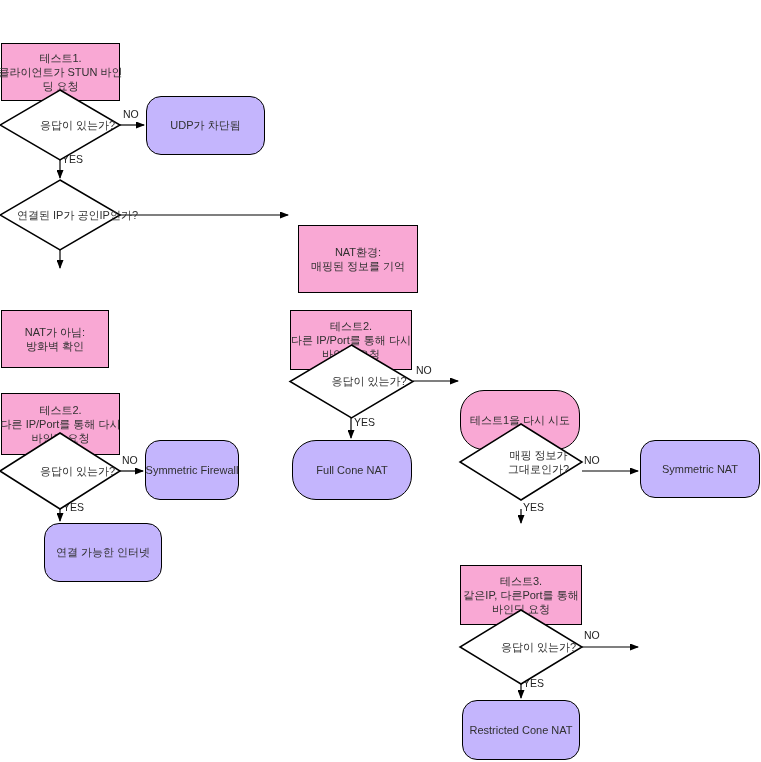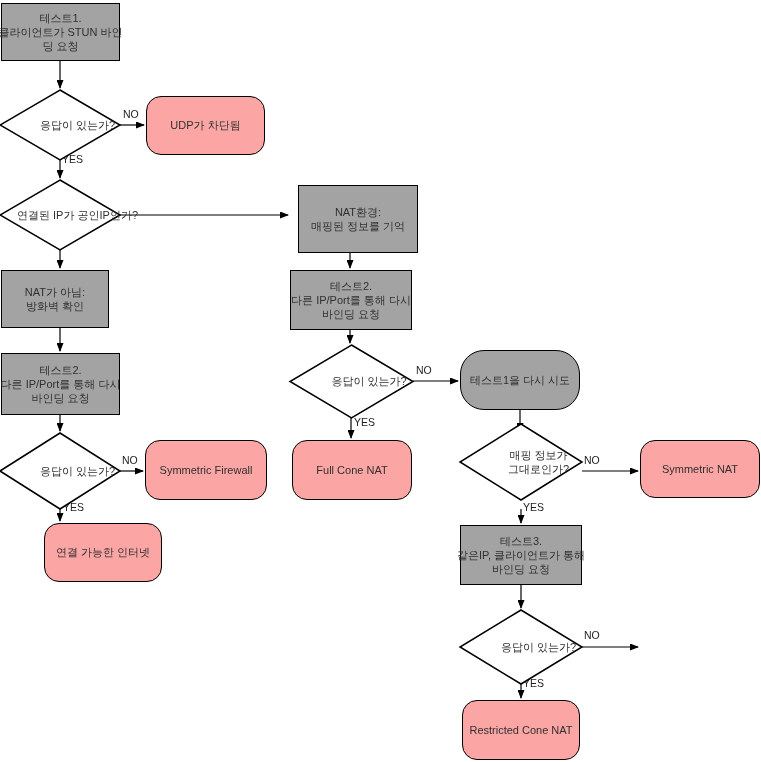--- a/index.html
+++ b/index.html
@@ -15,22 +15,22 @@
   .node {
     position: absolute;
     box-sizing: border-box;
     display: flex;
     align-items: center;
     justify-content: center;
     text-align: center;
     font-size: 11px;
     line-height: 1.3;
   }
-  .proc { border: 1.5px solid #000; background: #a3a3a3; }
-  .term { border: 1.5px solid #000; background: #fca5a5; border-radius: 15px; }
+  .proc { border: 1.5px solid #000; background: #f9a8d4; margin-top: 40px; }
+  .term { border: 1.5px solid #000; background: #c4b5fd; border-radius: 15px; }
   .label-text { white-space: pre; }
   .diamond { background: transparent; }
   .diamond svg {
     position: absolute; left: 0; top: 0;
     width: 100%; height: 100%;
     overflow: visible;
   }
   .diamond polygon {
     fill: #fff; stroke: #000; stroke-width: 1.5;
     vector-effect: non-scaling-stroke;
@@ -58,22 +58,22 @@
   #n-q-response1      { left: 0px;   top: 90px;  width: 120px; height: 70px; }
   #n-udp-blocked      { left: 146px; top: 96px;  width: 119px; height: 59px; }
   #n-q-public-ip      { left: 0px;   top: 180px; width: 120px; height: 70px; padding-left: 11px; }
   #n-nat-env          { left: 298px; top: 185px; width: 120px; height: 68px; }
   #n-not-nat          { left: 1px;   top: 270px; width: 108px; height: 58px; }
   #n-test2-mid        { left: 290px; top: 270px; width: 122px; height: 60px; }
   #n-test2-left       { left: 1px;   top: 353px; width: 119px; height: 62px; }
   #n-q-response3      { left: 290px; top: 345px; width: 123px; height: 73px; }
   #n-retry-test1      { left: 460px; top: 350px; width: 120px; height: 60px; border-radius: 24px; }
   #n-q-response2      { left: 0px;   top: 433px; width: 120px; height: 76px; }
-  #n-symmetric-fw     { left: 145px; top: 440px; width: 122px; height: 60px; }
-  #n-full-cone        { left: 292px; top: 440px; width: 120px; height: 60px; }
+  #n-symmetric-fw     { left: 145px; top: 440px; width: 94px; height: 60px; }
+  #n-full-cone        { left: 292px; top: 440px; width: 120px; height: 60px; border-radius: 24px; }
   #n-q-mapping        { left: 460px; top: 424px; width: 122px; height: 76px; }
   #n-symmetric-nat    { left: 640px; top: 440px; width: 120px; height: 58px; }
   #n-open-internet    { left: 2px;   top: 523px; width: 118px; height: 59px; margin-left: 42px; }
   #n-test3            { left: 460px; top: 525px; width: 122px; height: 60px; }
   #n-q-response4      { left: 460px; top: 610px; width: 122px; height: 74px; }
   #n-port-restricted  { left: 640px; top: 613px; width: 120px; height: 62px; }
   #n-restricted-cone  { left: 462px; top: 700px; width: 118px; height: 60px; }
   
   #el-no1  { left: 123px; top: 109px; }
   #el-yes1 { left: 62px;  top: 154px; }
@@ -150,21 +150,21 @@
   <div class="node proc" id="n-test2-mid">
     <span class="label-text">테스트2.
 다른 IP/Port를 통해 다시
 바인딩 요청</span>
   </div>
   <div class="node proc" id="n-retry-test1">
     <span class="label-text">테스트1을 다시 시도</span>
   </div>
   <div class="node proc" id="n-test3">
     <span class="label-text">테스트3.
-같은IP, 클라이언트가 통해
+같은IP, 다른Port를 통해
 바인딩 요청</span>
   </div>
 
   <div class="node diamond" id="n-q-response1">
     <svg viewBox="0 0 100 100" preserveAspectRatio="none">
         <polygon points="50,0 100,50 50,100 0,50"></polygon>
       </svg>
     <span class="dlabel">응답이 있는가?</span>
   </div>
   <div class="node diamond" id="n-q-public-ip">

